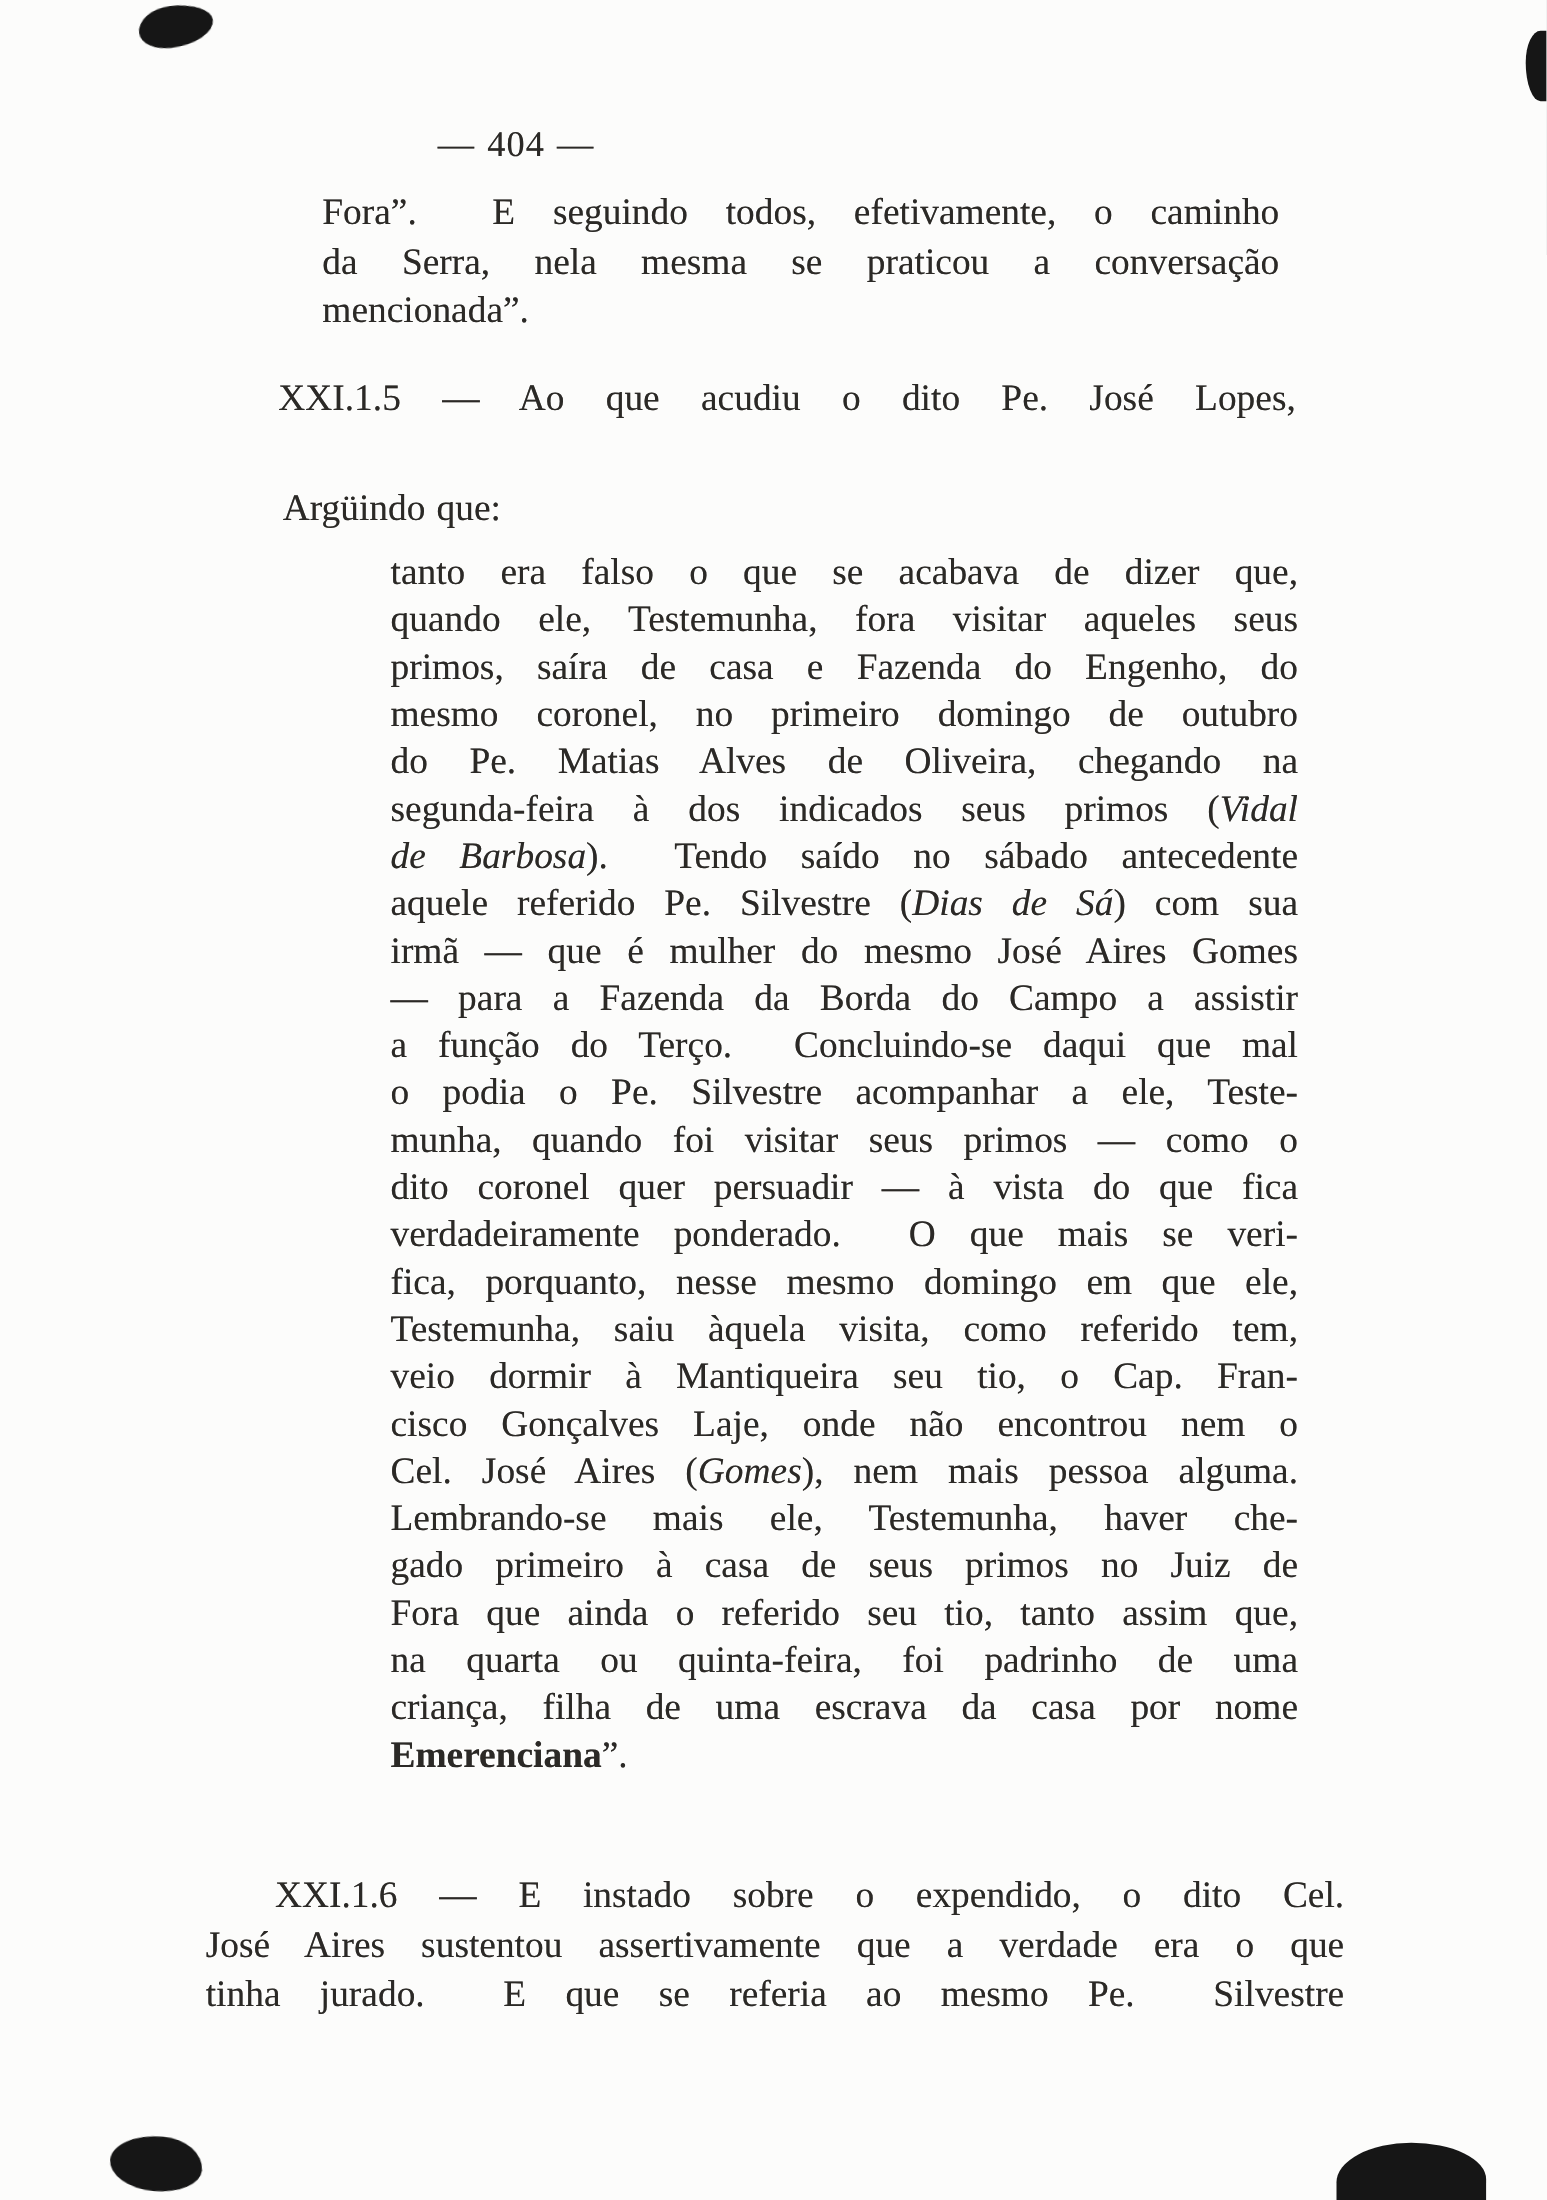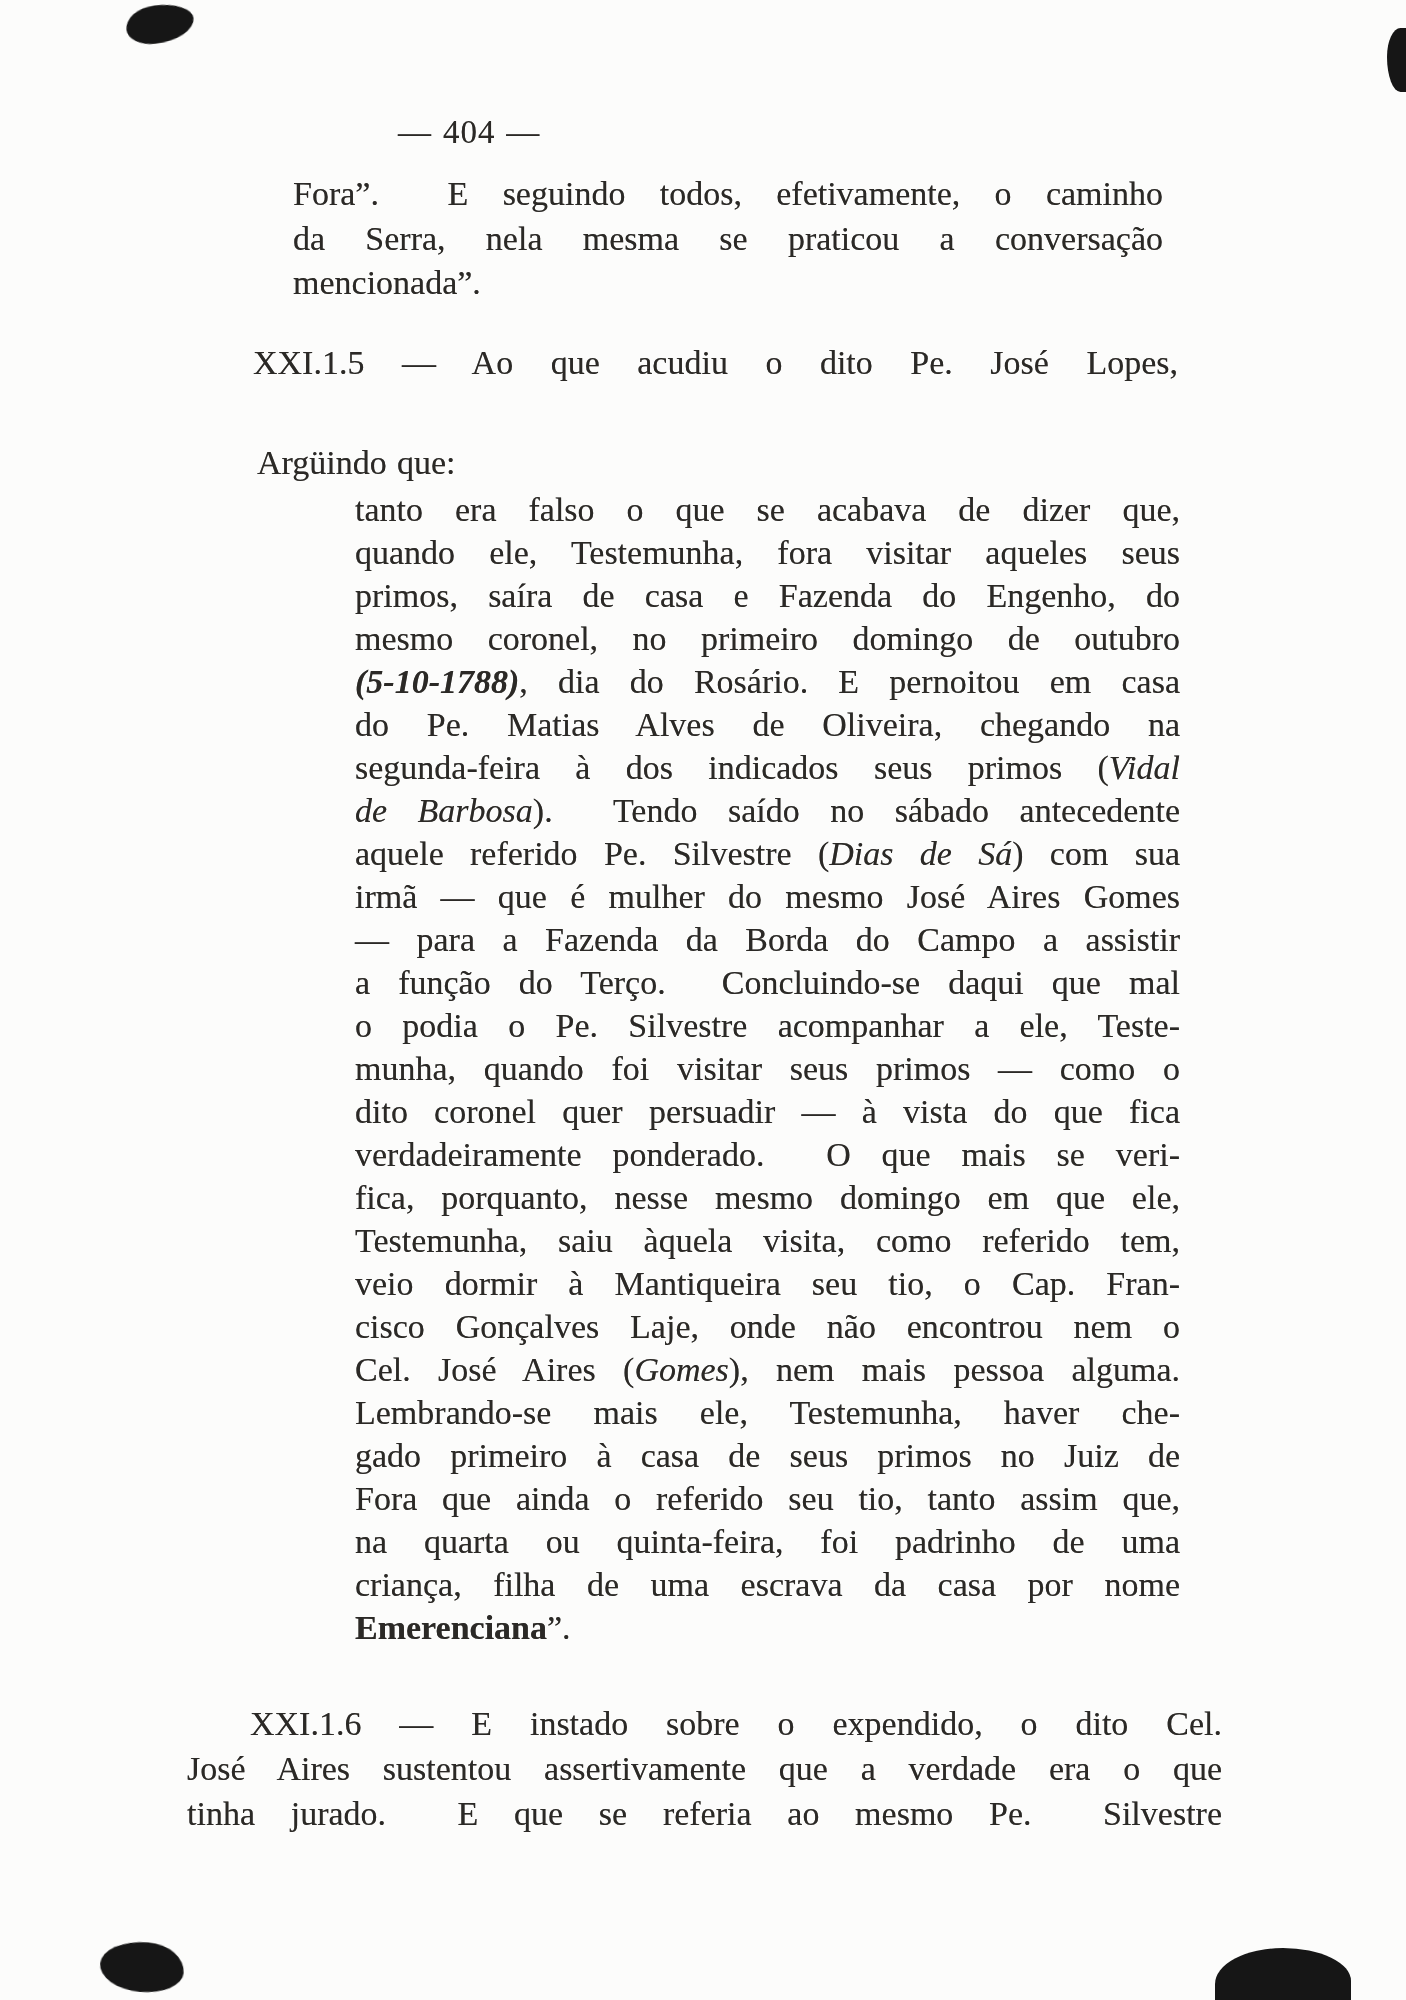--- a/index.html
+++ b/index.html
@@ -27,21 +27,21 @@
   #page-number{
     top:114px;left:398px;width:214px;
     text-align:left;
     font-size:33px;line-height:36px;
     letter-spacing:1px;
     text-shadow:0 0 0.5px rgba(43,41,38,0.55);
   }
   #opening-quote{top:172px;left:293px;width:870px;font-size:34px;line-height:44.5px;}
   #para-xxi-1-5 {top:341px;left:253px;width:925px;font-size:34px;line-height:44px;}
   #para-arguindo{top:421px;left:257px;width:700px;font-size:34px;line-height:44px;margin-top:20px;}
-  #main-quote   {top:488px;left:355px;width:825px;font-size:34px;line-height:43px;}
+  #main-quote   {top:499px;left:355px;width:825px;font-size:34px;line-height:43px;}
   #para-xxi-1-6 {top:1701px;left:187px;width:1035px;font-size:34px;line-height:45px;}
 
   .mark{position:absolute;background:#161616;filter:blur(0.6px);}
   #mark-tl{left:126px;top:5px;width:68px;height:38px;border-radius:45% 55% 60% 40%/55% 45% 55% 45%;transform:rotate(-7deg);}
   #mark-tr{left:1387px;top:28px;width:27px;height:64px;border-radius:50% 0 0 50%/45% 0 0 55%;}
   #mark-bl{left:100px;top:1942px;width:84px;height:50px;border-radius:55% 45% 50% 50%/50% 55% 45% 50%;transform:rotate(5deg);}
   #mark-br{left:1215px;top:1948px;width:136px;height:60px;border-radius:50% 50% 0 0/60% 55% 0 0;}
 </style>
 </head>
 <body>
@@ -67,21 +67,20 @@
 
   <div class="block" id="para-arguindo">
       <div class="line last"><span>Argüindo que:</span></div>
     </div>
 
   <div class="block" id="main-quote">
       <div class="line"><span>tanto era falso o que se acabava de dizer que,</span></div>
       <div class="line"><span>quando ele, Testemunha, fora visitar aqueles seus</span></div>
       <div class="line"><span>primos, saíra de casa e Fazenda do Engenho, do</span></div>
       <div class="line"><span>mesmo coronel, no primeiro domingo de outubro</span></div>
-      <div class="line"><span class="bi">(5-10-1788)</span><span>, dia do Rosário. E pernoitou em casa</span></div>
       <div class="line"><span>do Pe. Matias Alves de Oliveira, chegando na</span></div>
       <div class="line"><span>segunda-feira à dos indicados seus primos (</span><span class="i">Vidal</span></div>
       <div class="line"><span class="i">de Barbosa</span><span>).&nbsp; Tendo saído no sábado antecedente</span></div>
       <div class="line"><span>aquele referido Pe. Silvestre (</span><span class="i">Dias de Sá</span><span>) com sua</span></div>
       <div class="line"><span>irmã — que é mulher do mesmo José Aires Gomes</span></div>
       <div class="line"><span>— para a Fazenda da Borda do Campo a assistir</span></div>
       <div class="line"><span>a função do Terço.&nbsp; Concluindo-se daqui que mal</span></div>
       <div class="line"><span>o podia o Pe. Silvestre acompanhar a ele, Teste-</span></div>
       <div class="line"><span>munha, quando foi visitar seus primos — como o</span></div>
       <div class="line"><span>dito coronel quer persuadir — à vista do que fica</span></div>

